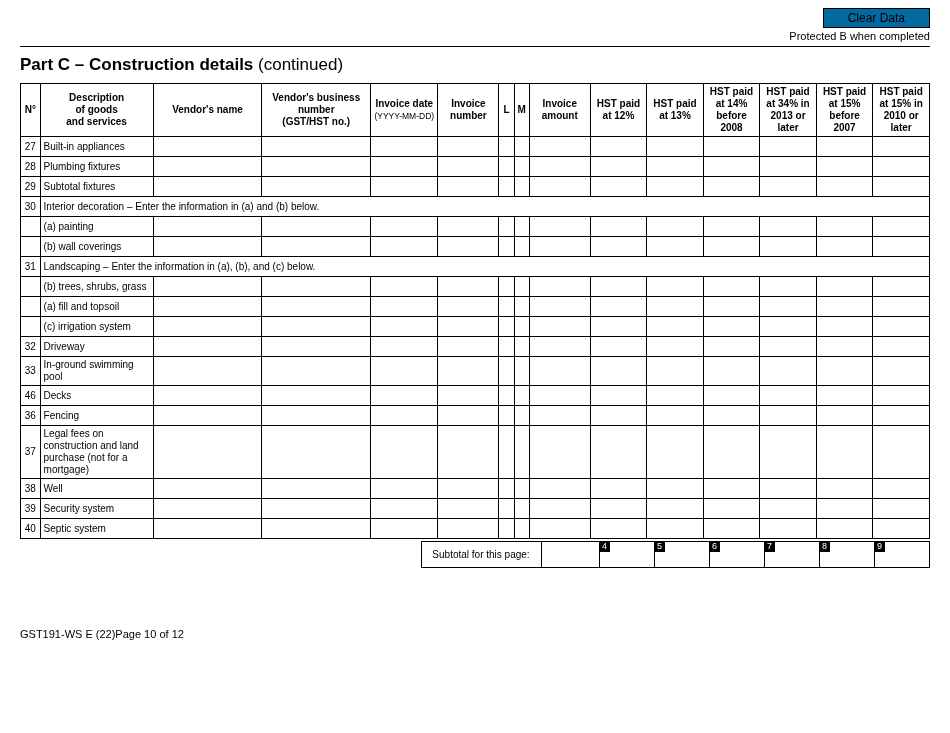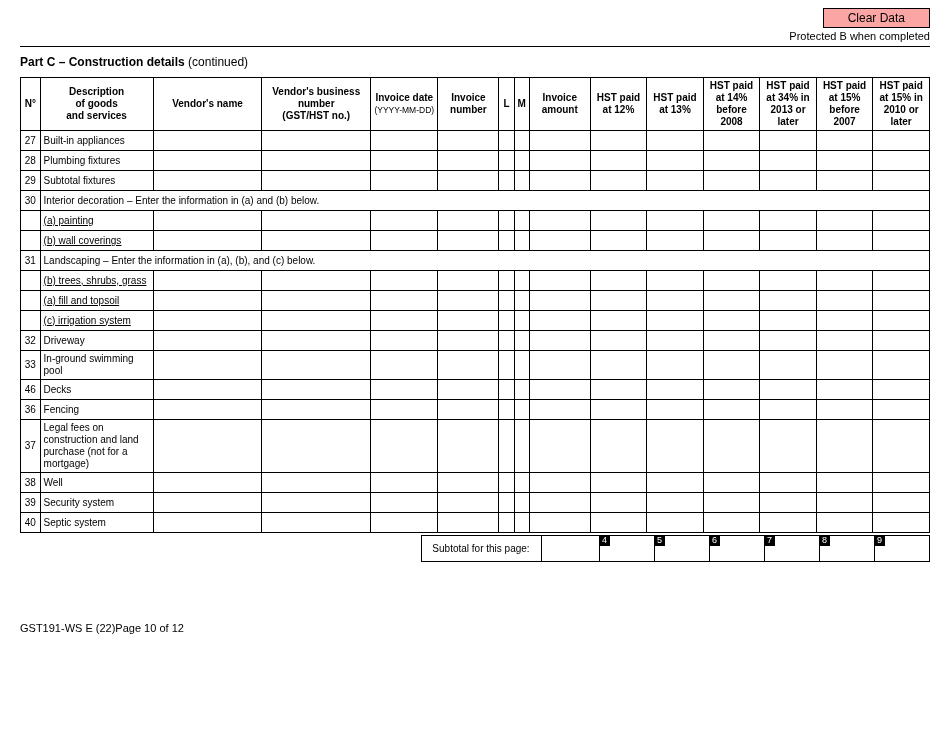--- a/index.html
+++ b/index.html
@@ -7,31 +7,31 @@
     margin: 0;
     padding: 8px 20px 15px 20px;
     font-family: Arial, Helvetica, sans-serif;
     font-size: 11px;
     color: #000;
     background: #fff;
     width: 950px;
   }
   .top-bar { display: flex; justify-content: flex-end; align-items: center; gap: 12px; margin-bottom: 2px;}
   .clear-btn {
-    background: #fca5a5;
+    background: #0369a1;
     border: 1px solid #000;
     padding: 2px 24px;
     font-size: 12px;
     font-family: Arial;
     cursor: pointer;
   }
   .protected { text-align: right; font-size: 11px; margin-bottom: 4px; }
   .protected b { font-weight: normal; }
   hr.rule { border: none; border-top: 1.5px solid #000; margin: 0 0 8px 0; }
-  .section-title { font-size: 12px; margin-bottom: 8px; }
+  .section-title { font-size: 17px; margin-bottom: 8px; }
   .section-title b { font-weight: bold; }
   table.main {
     border-collapse: collapse;
     width: 100%;
     table-layout: fixed;
   }
   table.main th, table.main td {
     border: 1px solid #000;
     padding: 2px 3px;
     vertical-align: middle;
@@ -40,21 +40,21 @@
   }
   table.main th {
     text-align: center;
     font-weight: bold;
     background: #fff;
     height: 52px;
   }
   table.main td { height: 20px; }
   td.num { text-align: center; }
   td.desc { text-align: left; padding-left: 4px;}
-  td.sub { text-align: left; padding-left: 10px; text-decoration: underline;}
+  td.sub { text-align: left; padding-left: 10px;}
   td.span-desc { text-align: left; padding-left: 4px; }
   .tall td { height: 44px; }
 
   .subtotal-wrap { margin-top: 2px; }
   table.sub {
     border-collapse: collapse;
     float: right;
     table-layout: fixed;
   }
   table.sub td {

